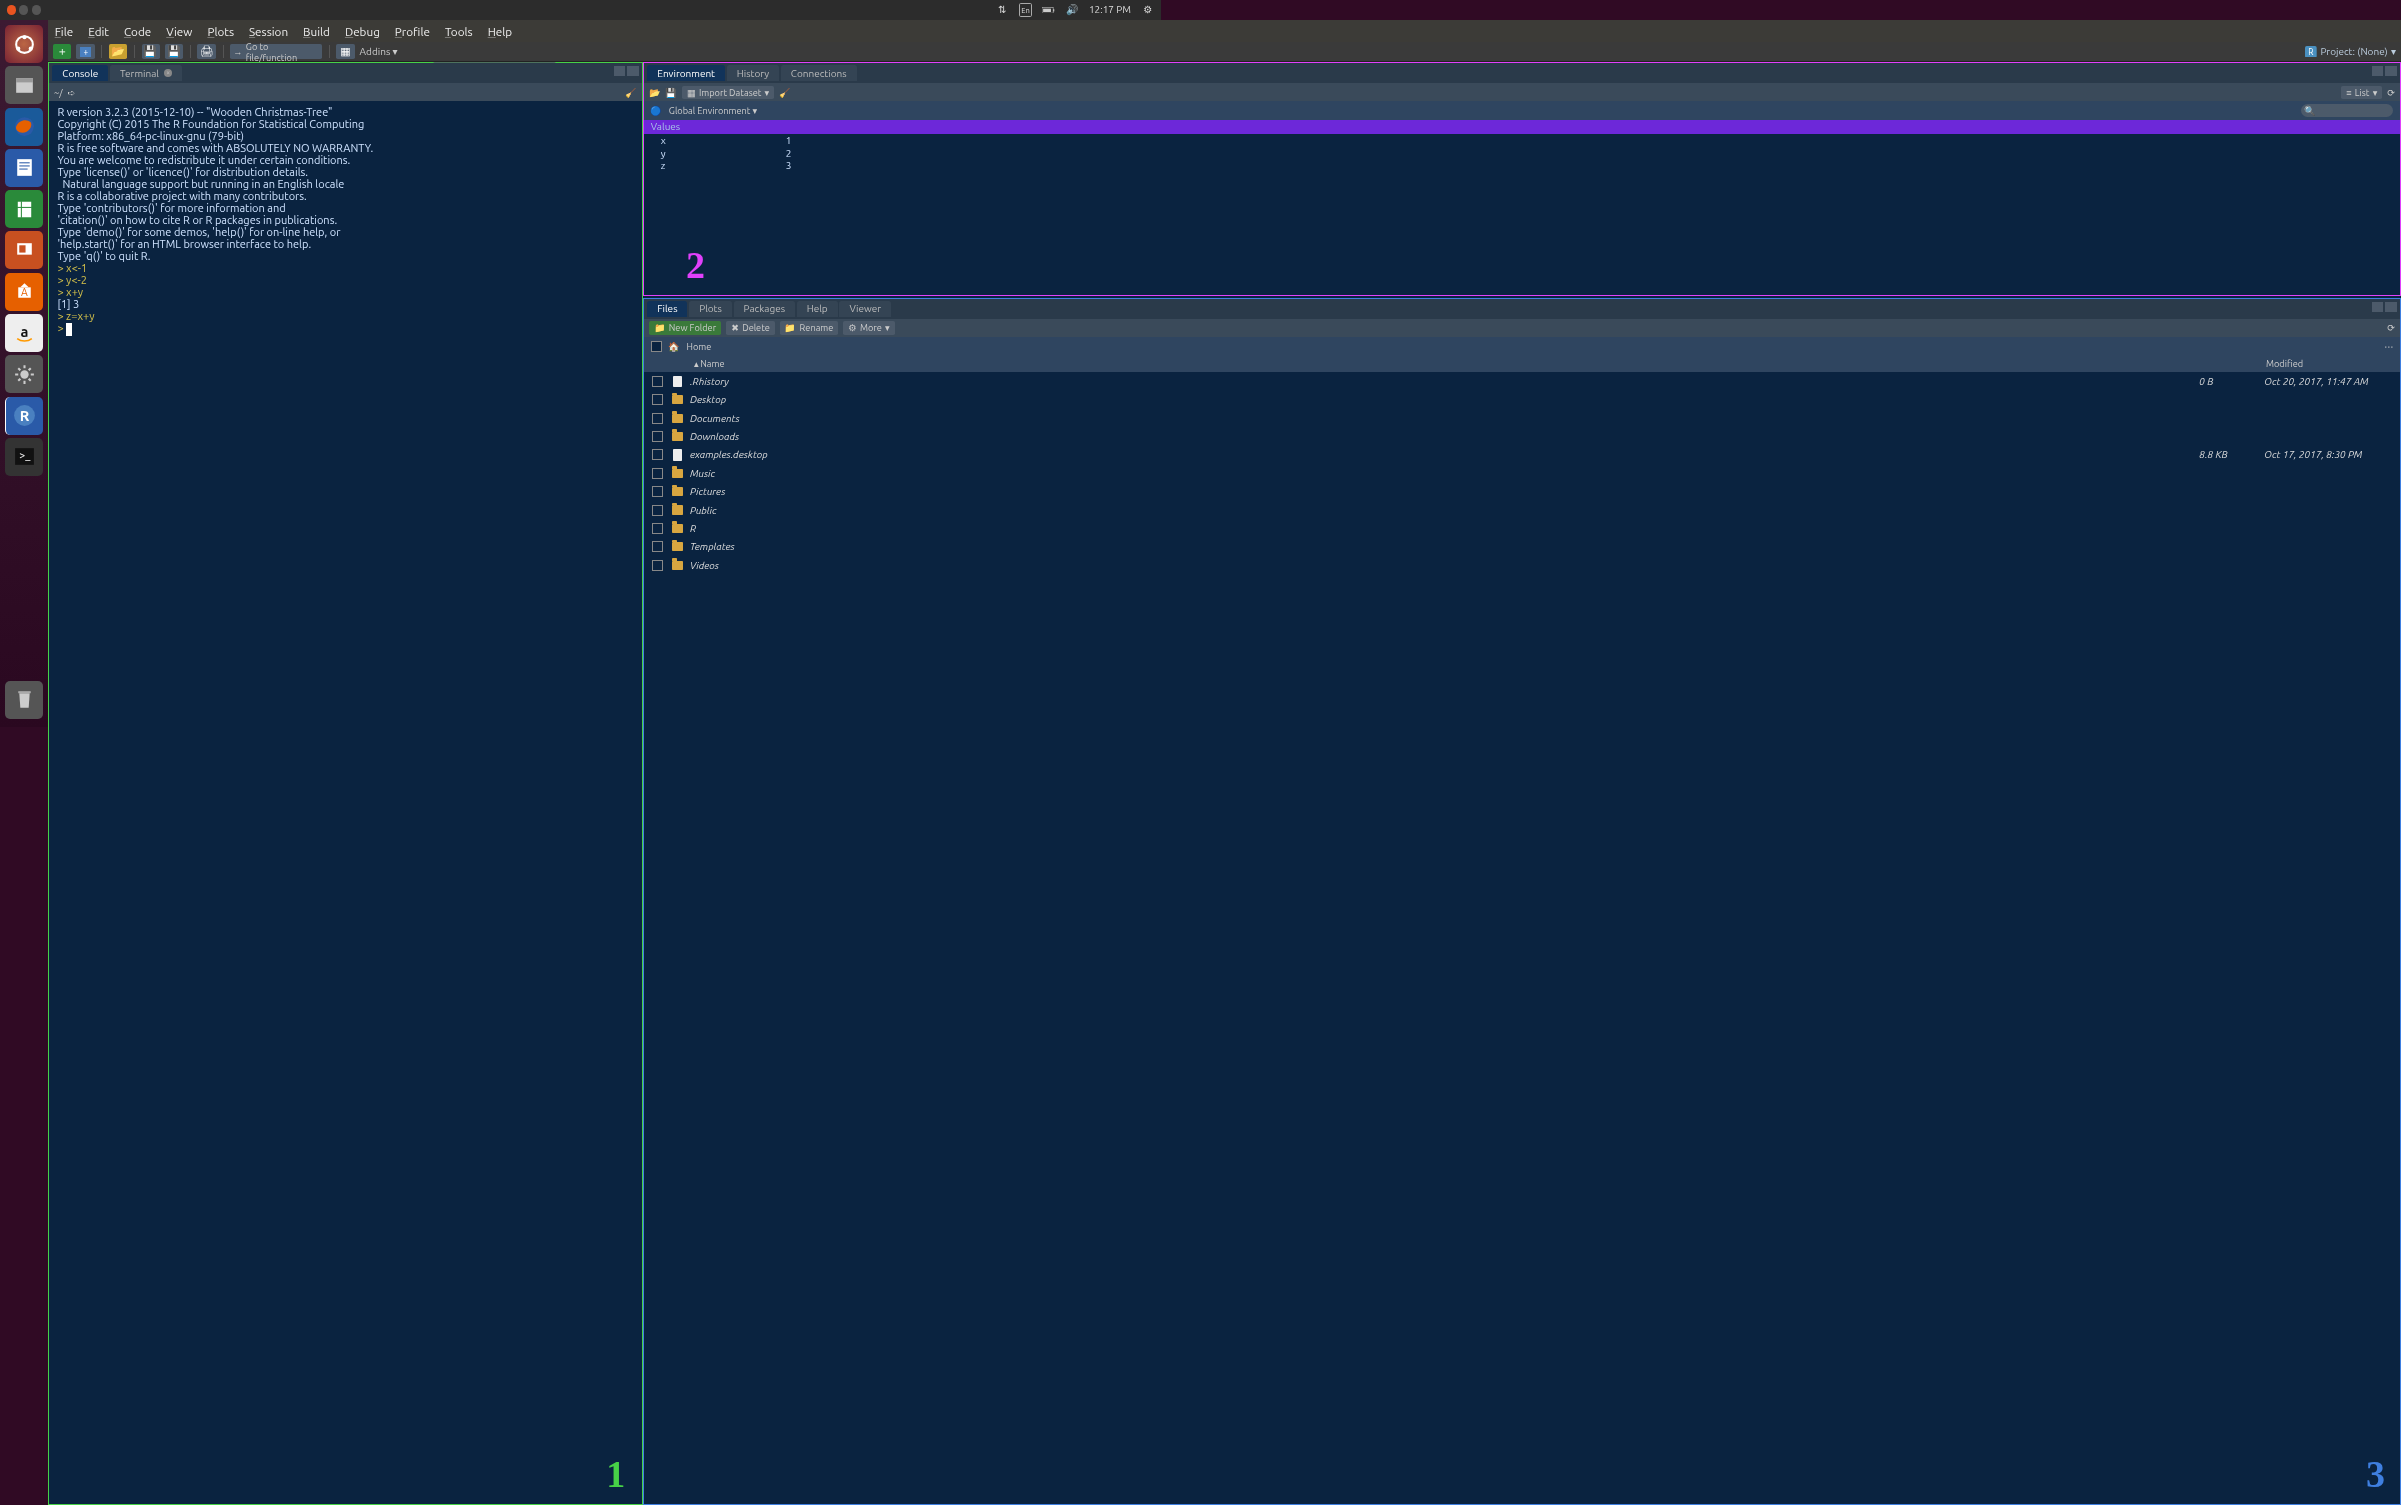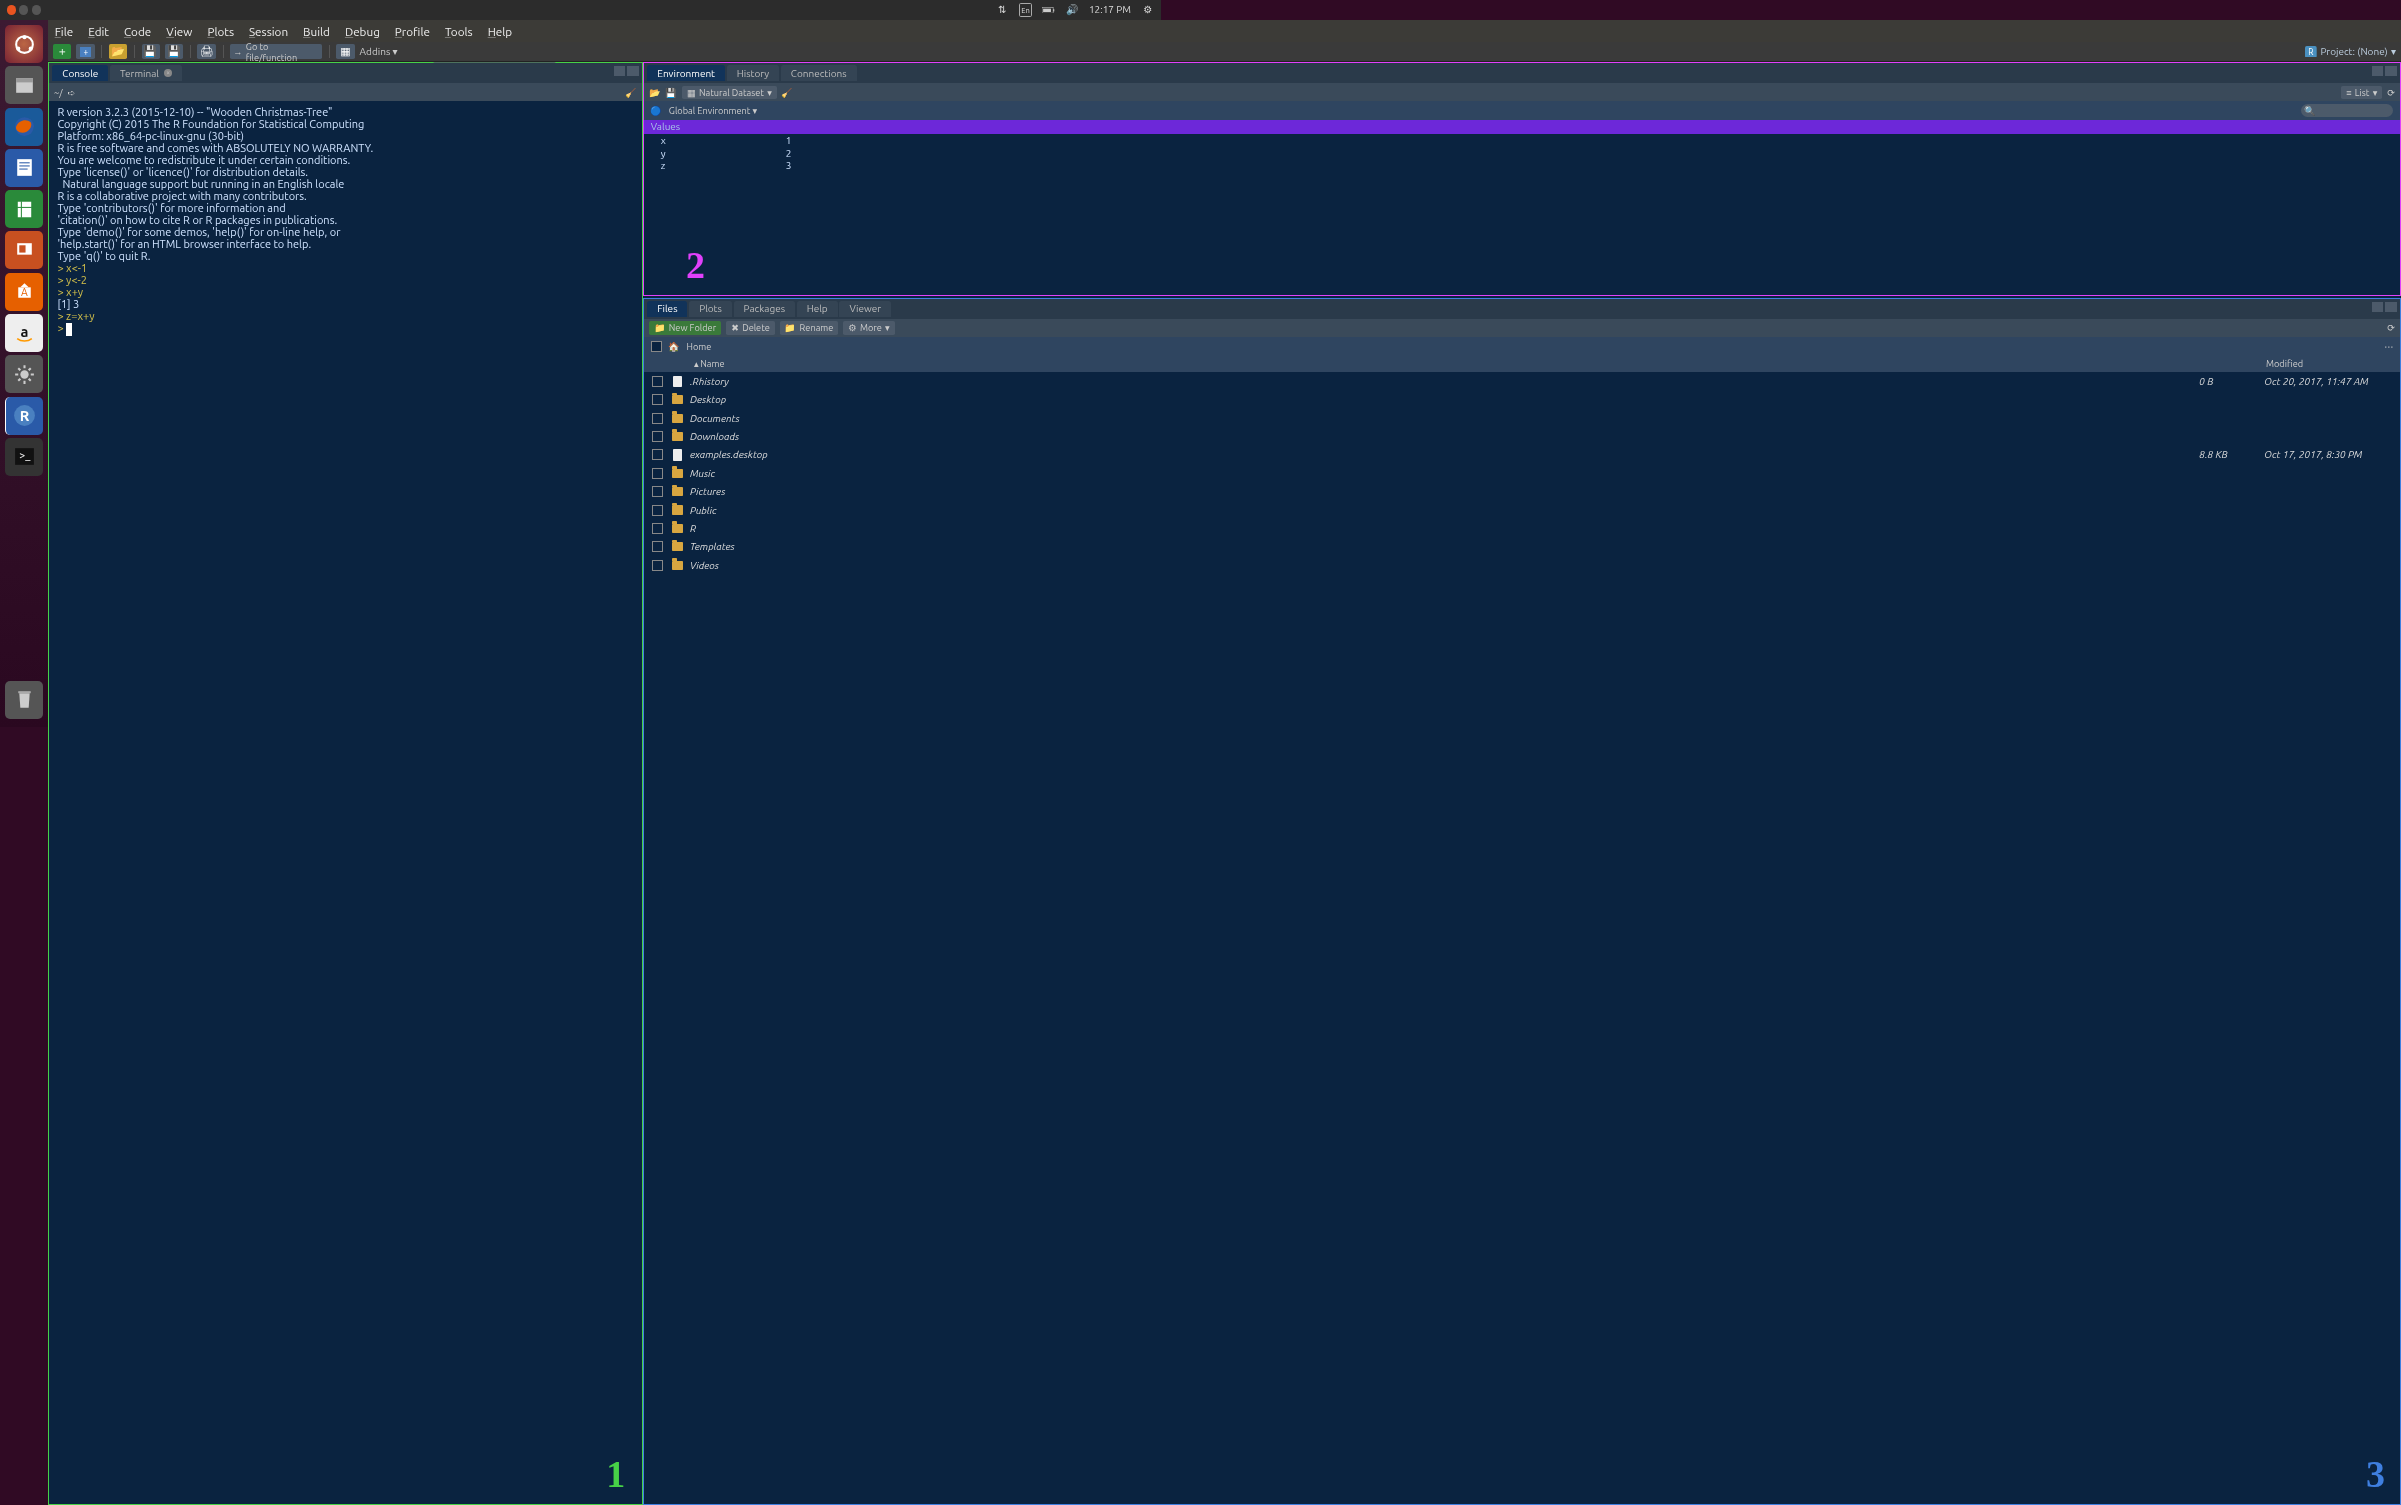--- a/index.html
+++ b/index.html
@@ -269,21 +269,21 @@
       <div class="subbar">
         <span>~/</span>
         <span>➪</span>
         <div class="sb-right">
             <span>🧹</span>
           </div>
       </div>
       <div class="console-body" id="console-body">
         <div class="line">R version 3.2.3 (2015-12-10) -- "Wooden Christmas-Tree"</div>
           <div class="line">Copyright (C) 2015 The R Foundation for Statistical Computing</div>
-          <div class="line">Platform: x86_64-pc-linux-gnu (30-bit)</div>
+          <div class="line">Platform: x86_64-pc-linux-gnu (79-bit)</div>
           <div class="line"></div>
           <div class="line">R is free software and comes with ABSOLUTELY NO WARRANTY.</div>
           <div class="line">You are welcome to redistribute it under certain conditions.</div>
           <div class="line">Type 'license()' or 'licence()' for distribution details.</div>
           <div class="line"></div>
           <div class="line">  Natural language support but running in an English locale</div>
           <div class="line"></div>
           <div class="line">R is a collaborative project with many contributors.</div>
           <div class="line">Type 'contributors()' for more information and</div>
           <div class="line">'citation()' on how to cite R or R packages in publications.</div>
@@ -310,21 +310,21 @@
           <div class="tab">History</div>
           <div class="tab">Connections</div>
           <div class="pane-window-btns">
               <div class="wbtn"></div>
               <div class="wbtn"></div>
             </div>
         </div>
         <div class="subbar">
           <span>📂</span>
           <span>💾</span>
-          <div class="sb-btn">▦ <span>Natural Dataset</span> ▾</div>
+          <div class="sb-btn">▦ <span>Import Dataset</span> ▾</div>
           <span>🧹</span>
           <div class="sb-right">
             <div class="sb-btn">≡ <span>List</span> ▾</div>
             <span>⟳</span>
           </div>
         </div>
         <div class="subbar2">
           <span>🔵</span>
           <span><span>Global Environment</span> ▾</span>
           <div class="sb-right">

